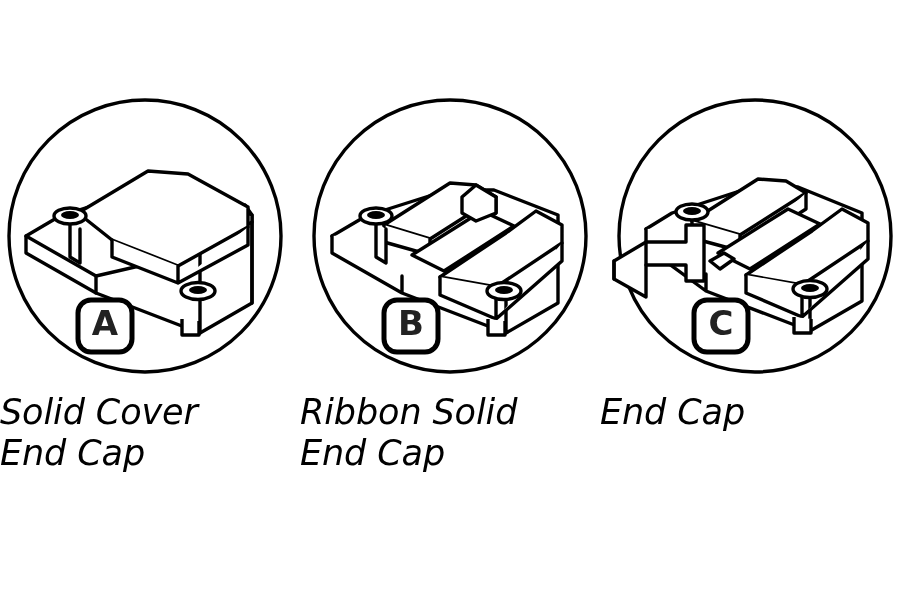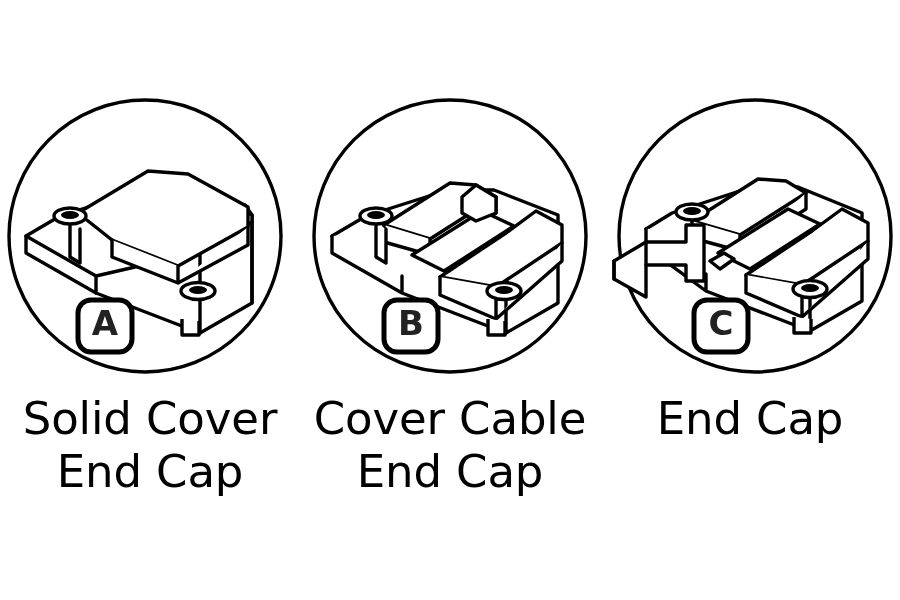--- a/index.html
+++ b/index.html
@@ -41,26 +41,27 @@
     display: block;
     width: 300px;
     height: 300px;
   }
 
   .caption {
     position: absolute;
     left: 0;
     top: 392px;
     width: 300px;
-    text-align: center;
+    text-align: left;
     line-height: 1.18;
-    font-size: 45px;
+    font-size: 35px;
     font-weight: 400;
     letter-spacing: -0.1px;
     color: #000000;
+    font-style: italic;
   }
   .caption .line {
     display: block;
     white-space: nowrap;
   }
 </style>
 </head>
 <body>
 
 <div id="figure-root">
@@ -164,21 +165,21 @@
           <path d="M188 234 L188 250 L205 250 L205 236"></path>
         </g>
 
         <g>
           <rect x="84" y="215" width="54" height="52" rx="13" ry="13" fill="#ffffff" stroke="#000000" stroke-width="5"></rect>
           <text x="111" y="250" text-anchor="middle" font-family="DejaVu Sans, Liberation Sans, sans-serif" font-size="34" font-weight="bold" fill="#222222">B</text>
         </g>
       </svg>
     </div>
     <div class="caption">
-      <span class="line">Cover Cable</span>
+      <span class="line">Ribbon Solid</span>
       <span class="line">End Cap</span>
     </div>
   </div>
 
   <div class="panel" id="panel-c">
     <div class="illustration">
       <svg viewBox="0 0 300 300" xmlns="http://www.w3.org/2000/svg">
         <g fill="none" stroke="#000000" stroke-width="3.4" stroke-linejoin="round" stroke-linecap="round">
           <circle cx="155" cy="151" r="136"></circle>
         </g>

